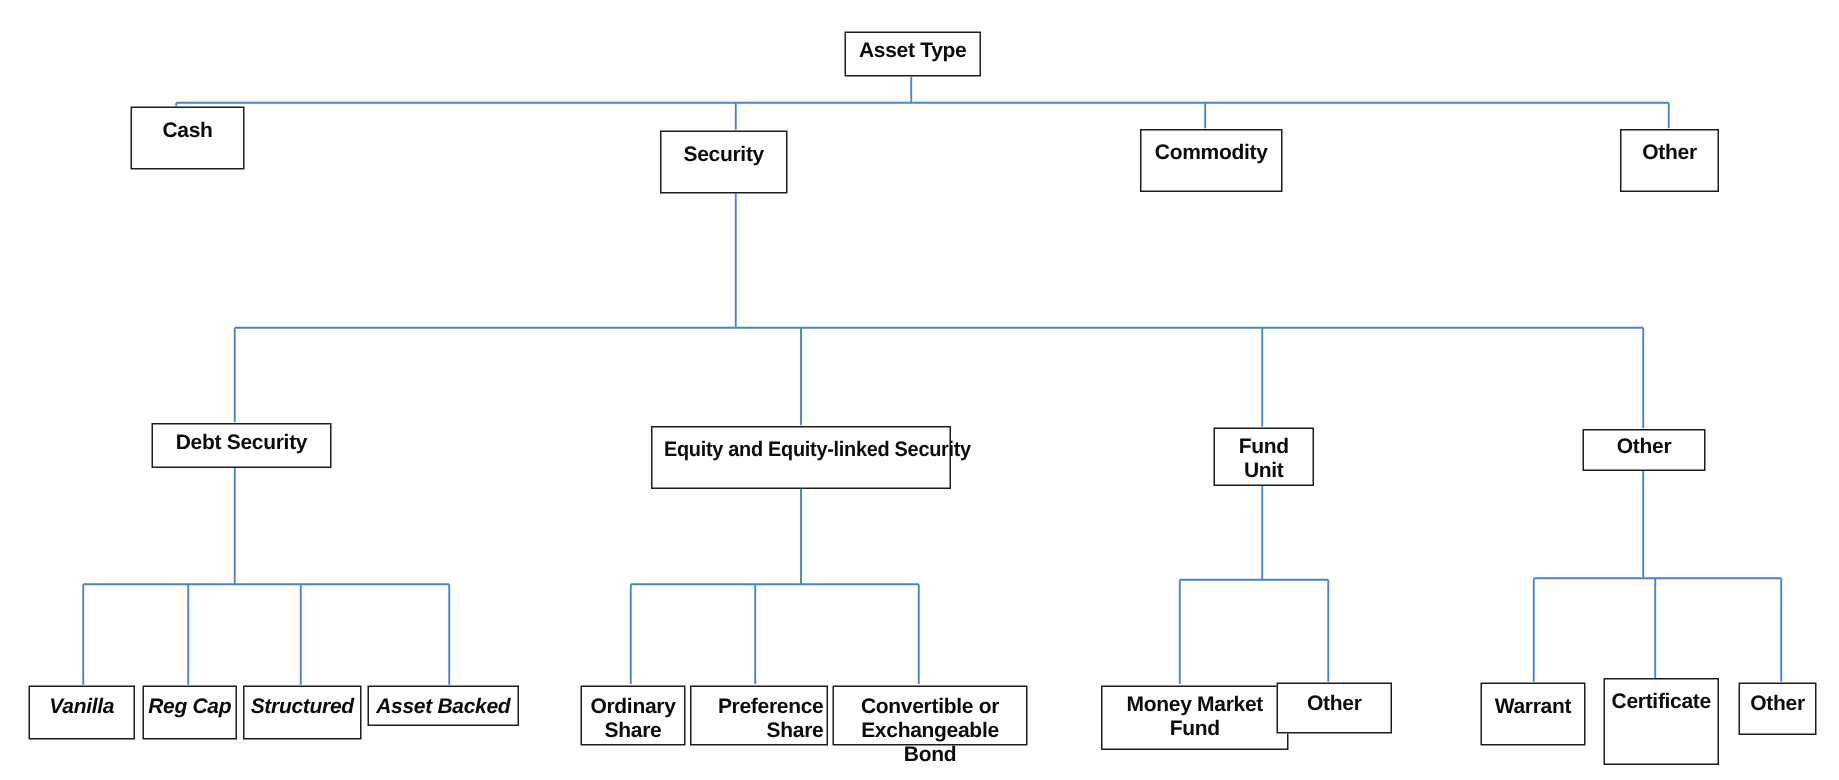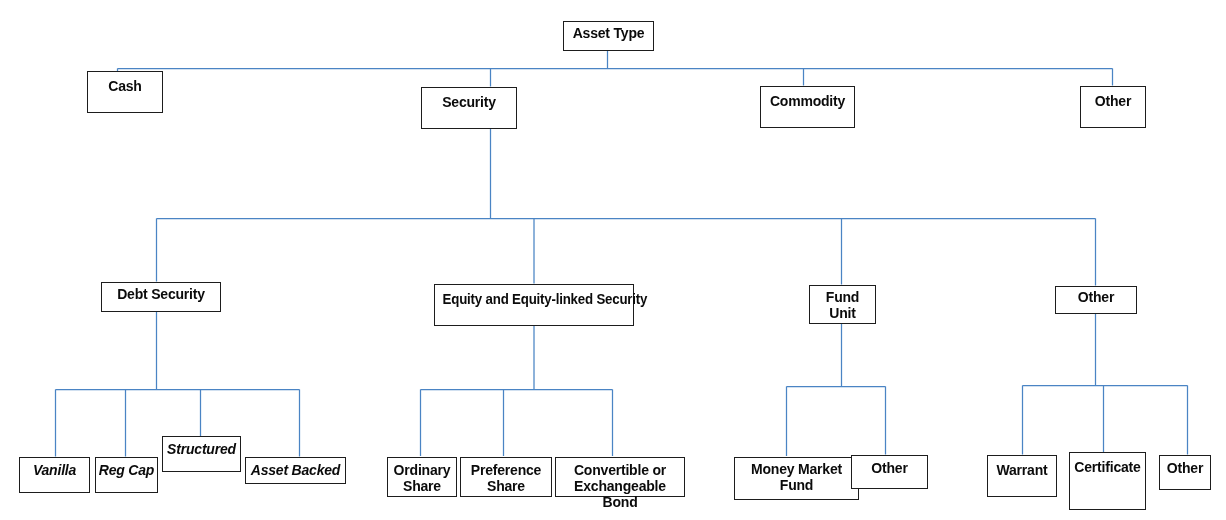--- a/index.html
+++ b/index.html
@@ -67,21 +67,21 @@
   </g>
   </svg>
 
   <div class="node" style="left:563px; top:21px; width:91px; height:30px; padding-top:3px;">
     <span class="lbl">Asset Type</span>
   </div>
 
   <div class="node" style="left:74px; top:71px; width:76px; height:42px;margin-left:13px;">
     <span class="lbl">Cash</span>
   </div>
-  <div class="node" style="left:421px; top:87px; width:96px; height:42px;">
+  <div class="node" style="left:440px; top:87px; width:85px; height:42px;">
     <span class="lbl">Security</span>
   </div>
   <div class="node" style="left:760px; top:86px; width:95px; height:42px;">
     <span class="lbl">Commodity</span>
   </div>
   <div class="node" style="left:1080px; top:86px; width:66px; height:42px;">
     <span class="lbl">Other</span>
   </div>
 
   <div class="node" style="left:101px; top:282px; width:120px; height:30px; padding-top:3px;">
@@ -96,31 +96,31 @@
   <div class="node" style="left:1055px; top:286px; width:82px; height:28px; padding-top:2px;">
     <span class="lbl">Other</span>
   </div>
 
   <div class="node italic pt2" style="left:19px; top:457px; width:71px; height:36px;">
     <span class="lbl">Vanilla</span>
   </div>
   <div class="node italic pt2" style="left:95px; top:457px; width:63px; height:36px;">
     <span class="lbl">Reg Cap</span>
   </div>
-  <div class="node italic pt2" style="left:162px; top:436px; width:79px; height:36px;">
+  <div class="node italic pt2" style="left:162px; top:457px; width:79px; height:36px;">
     <span class="lbl">Structured</span>
   </div>
   <div class="node italic pt2" style="left:245px; top:457px; width:101px; height:27px;">
     <span class="lbl">Asset Backed</span>
   </div>
 
   <div class="node" style="left:387px; top:456.5px; width:70px; height:40px; padding-top:4px;">
     <span class="lbl">Ordinary Share</span>
   </div>
-  <div class="node" style="left:460px; top:456.5px; width:92px; height:40px; padding-top:4px;">
+  <div class="node" style="left:460px; top:456.5px; width:92px; height:40px; padding-top:4px;text-align:right;">
     <span class="lbl">Preference Share</span>
   </div>
   <div class="node" style="left:555px; top:456.5px; width:130px; height:40px; padding-top:4px;">
     <span class="lbl">Convertible or Exchangeable Bond</span>
   </div>
 
   <div class="node" style="left:734px; top:456.5px; width:125px; height:43.5px; padding-top:3px;">
     <span class="lbl">Money Market Fund</span>
   </div>
   <div class="node" style="left:851px; top:455px; width:77px; height:34px; padding-top:4px;">

